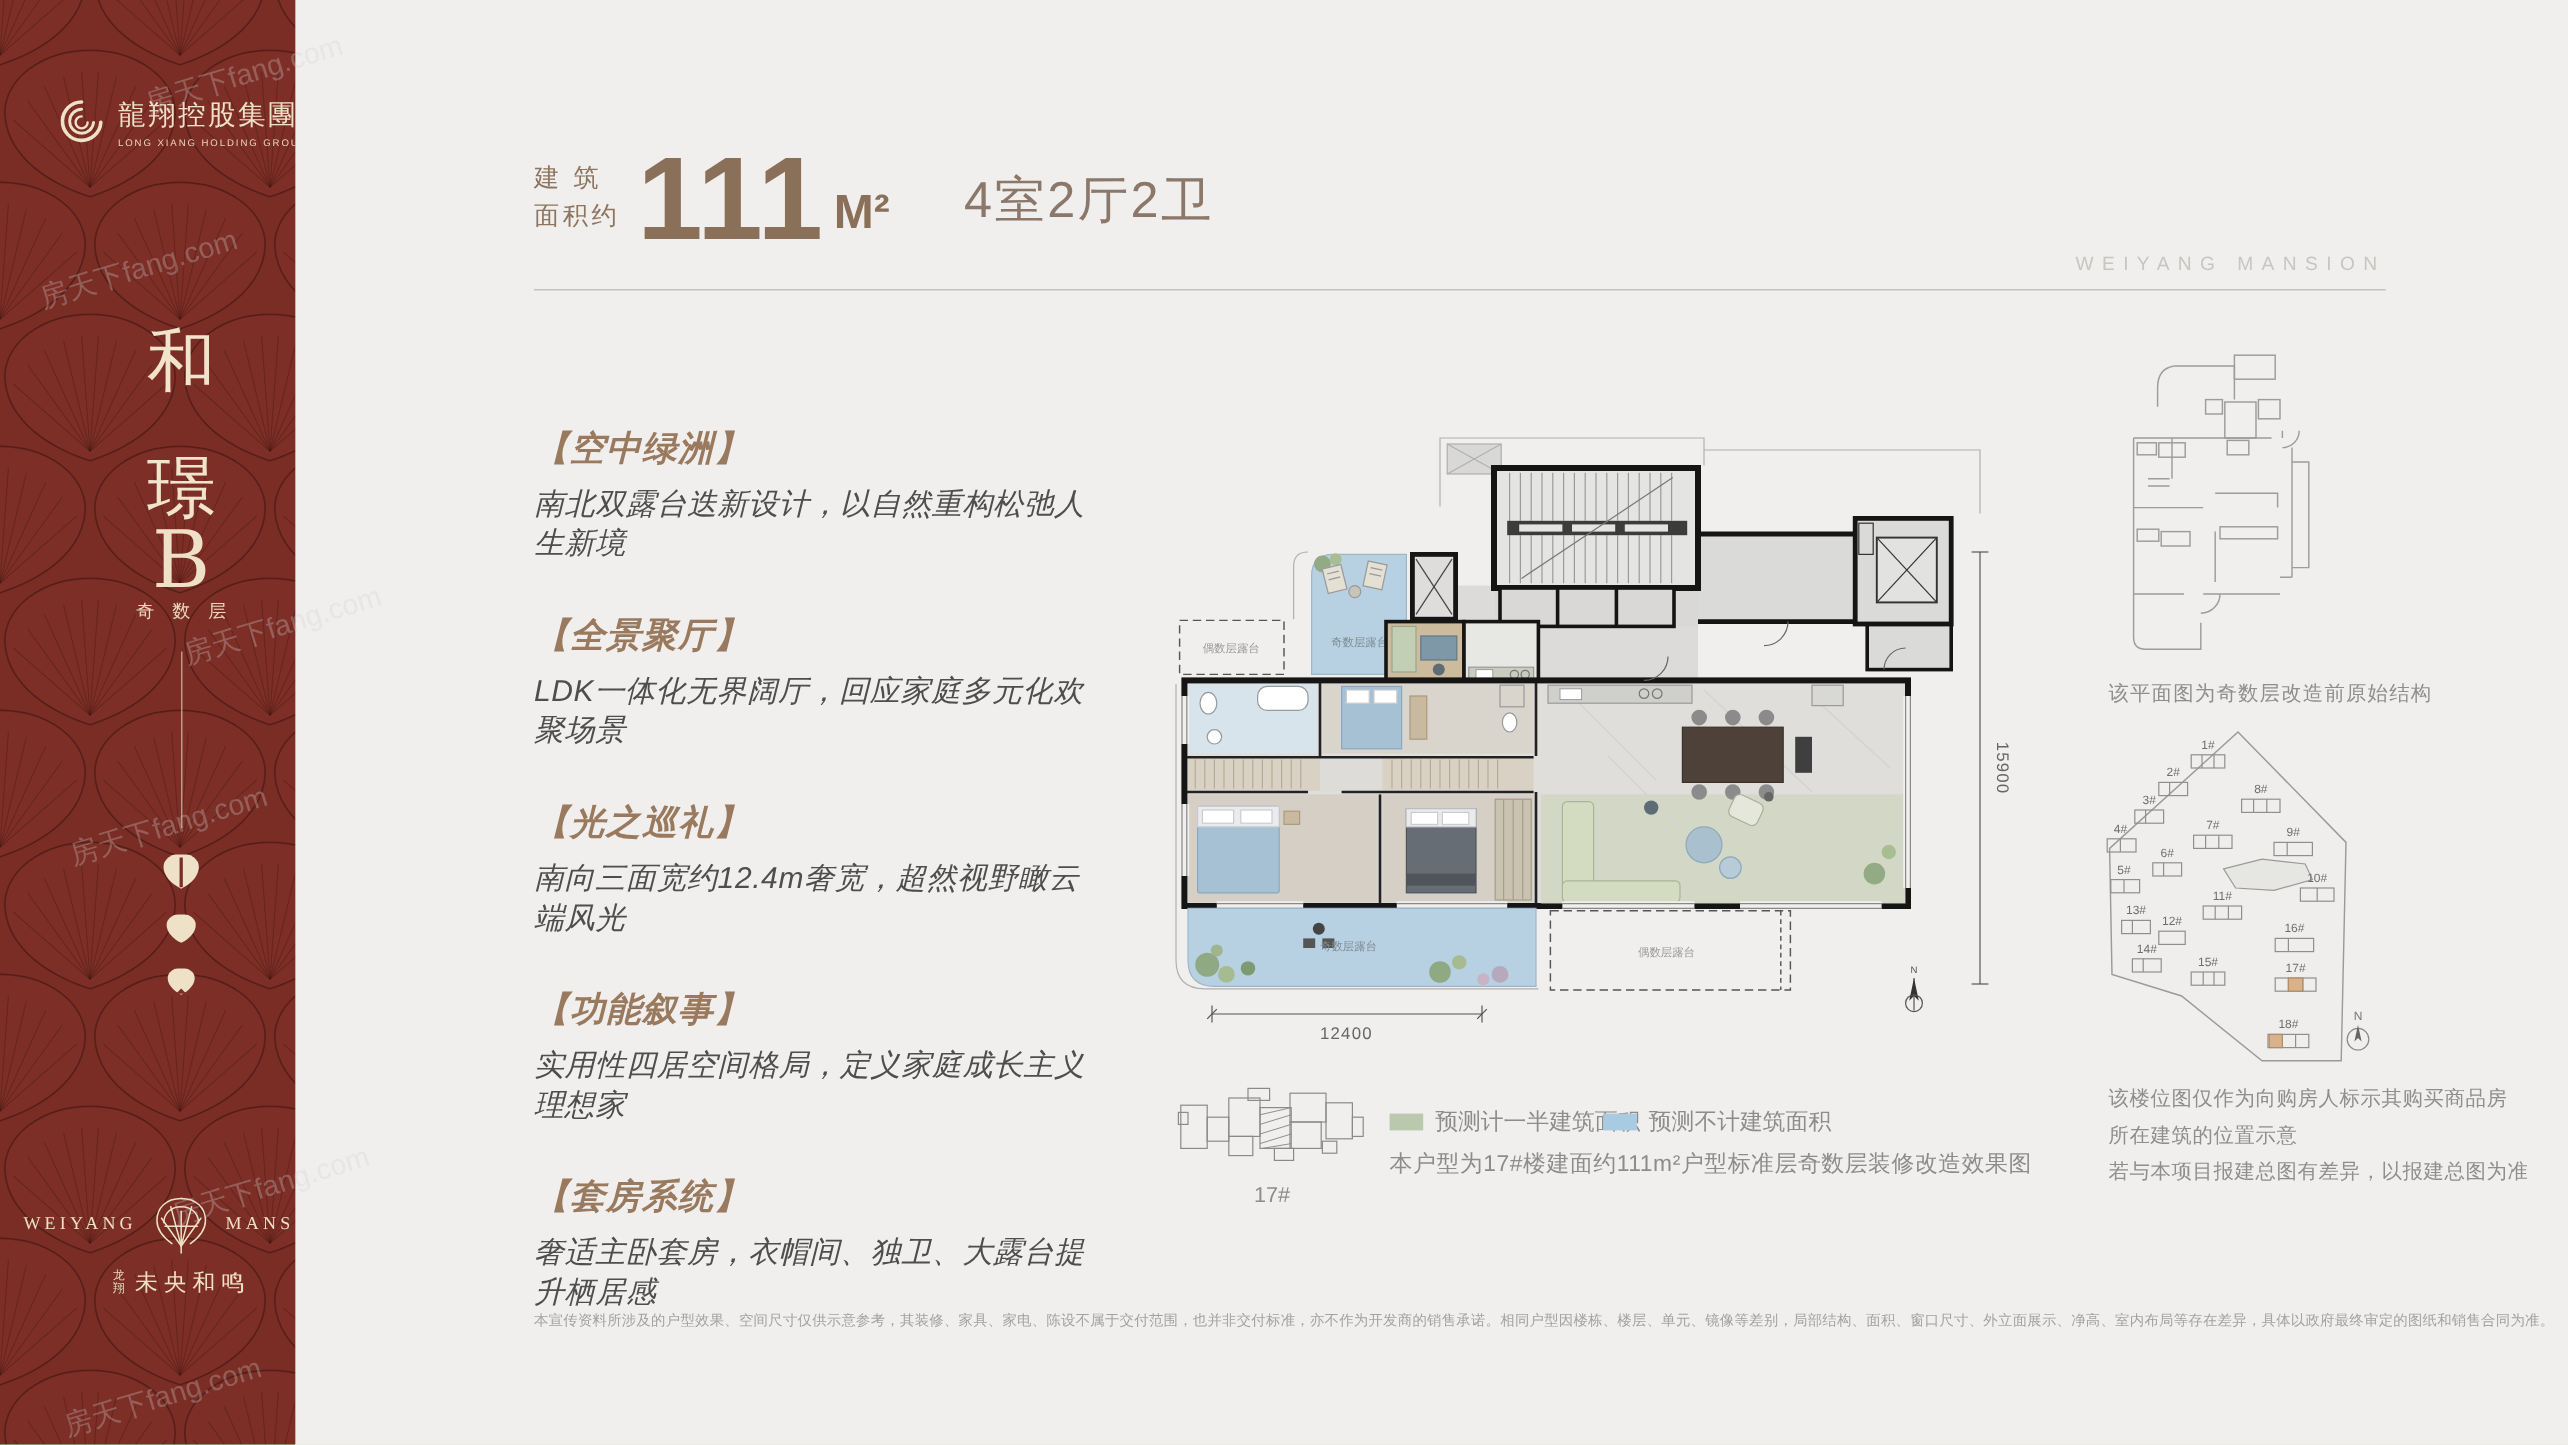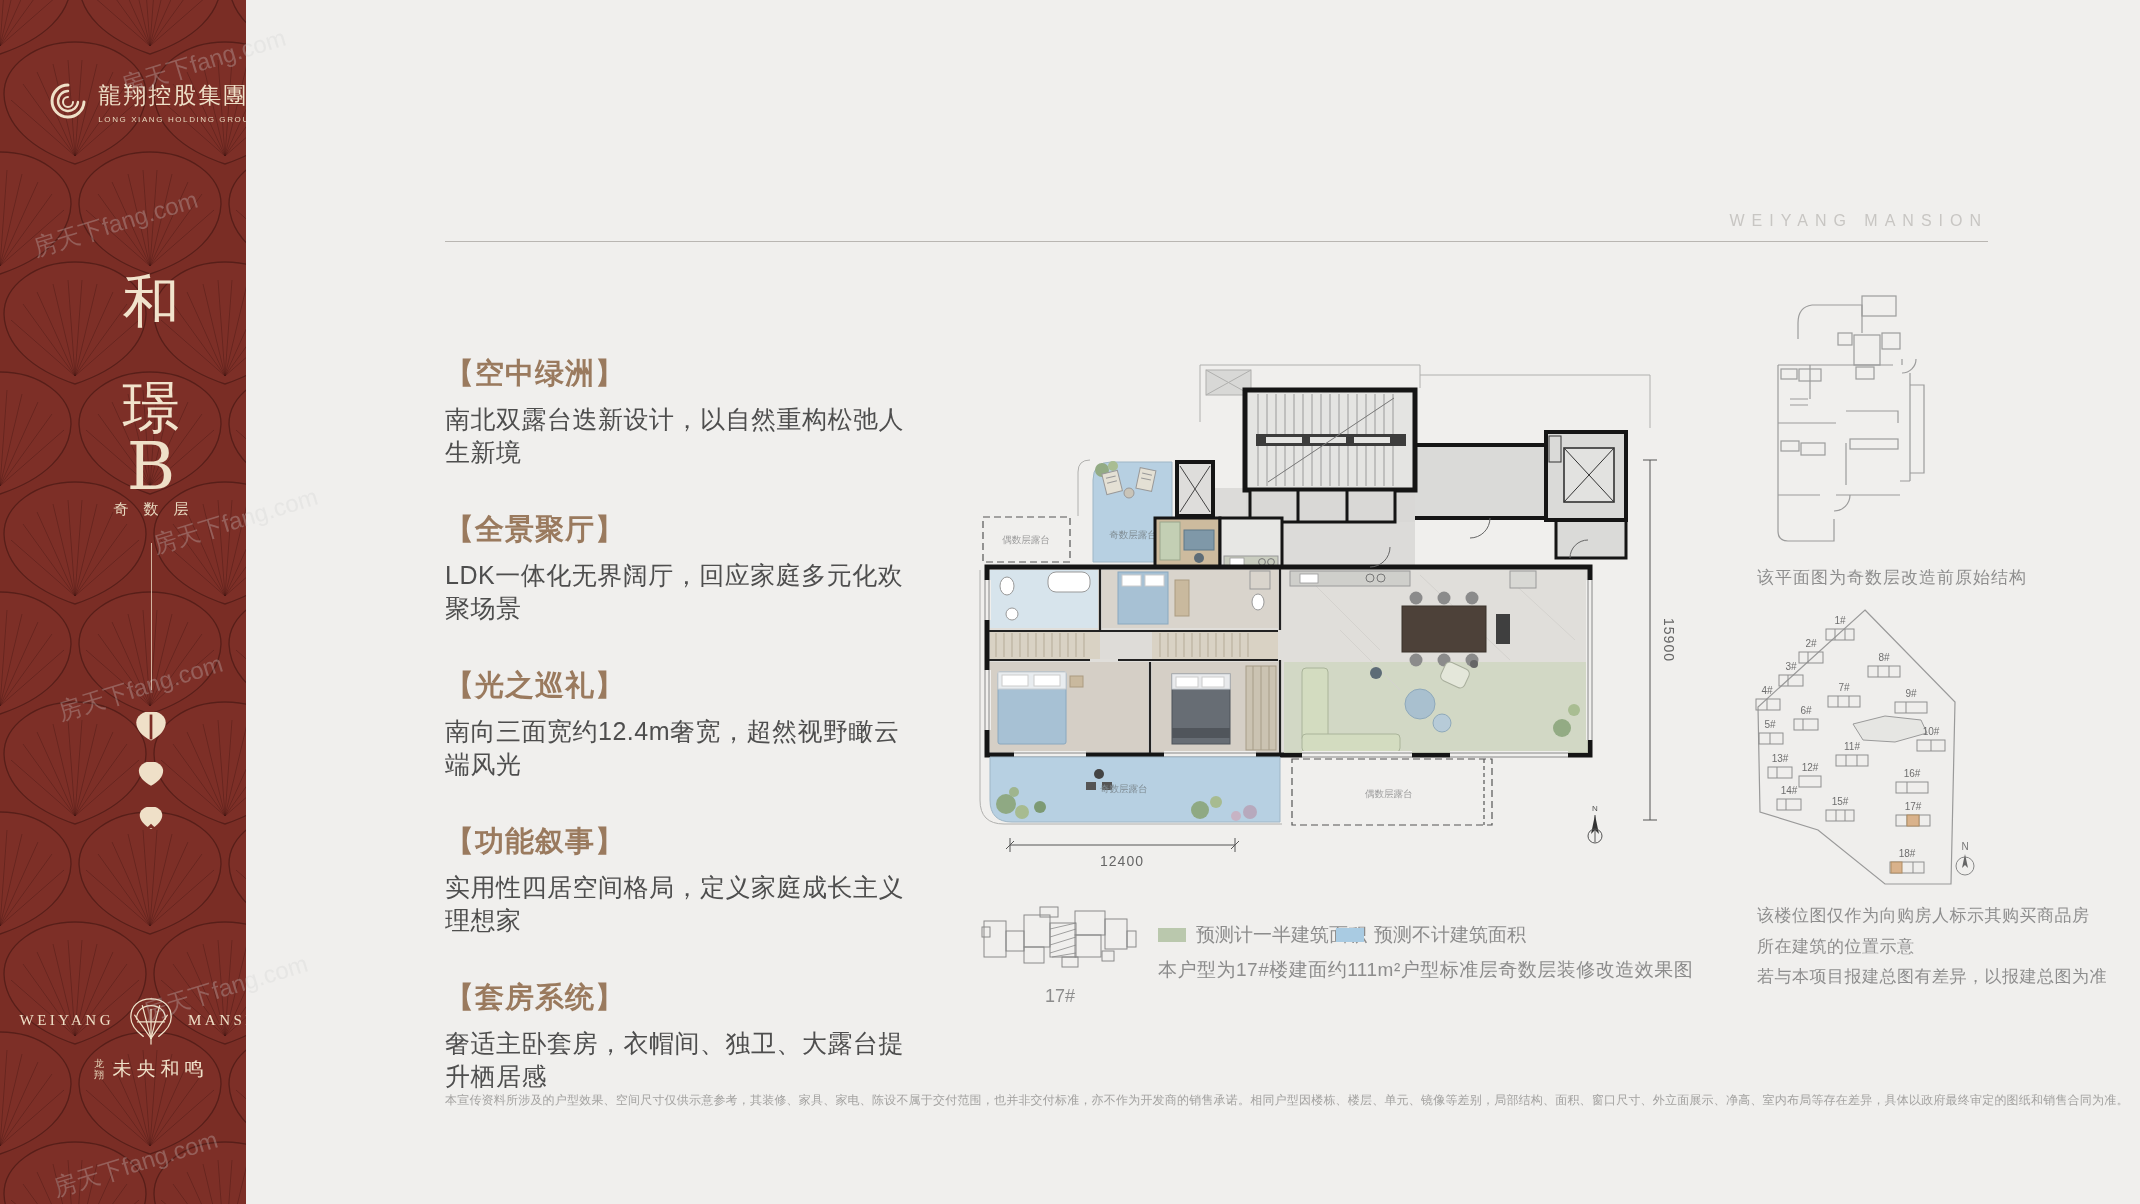--- a/index.html
+++ b/index.html
@@ -32,21 +32,21 @@
   .area-row{position:absolute;left:445px;top:126px;display:flex;align-items:flex-end;color:#8a7058;}
   .area-prefix{font-size:21px;line-height:1.5;letter-spacing:3px;margin-right:14px;margin-bottom:8px;color:#8d7560;}
   .area-value{font-size:98px;line-height:.8;font-weight:700;letter-spacing:1px;}
   .area-unit{font-size:40px;font-weight:700;margin-left:8px;margin-bottom:4px;}
   .room-layout{font-size:42px;margin-left:62px;margin-bottom:9px;letter-spacing:2px;color:#8b786a;}
   .rule{position:absolute;left:445px;top:241px;width:1543px;height:1px;background:#b9b6b2;}
   .brand-en{position:absolute;left:1400px;top:212px;width:588px;text-align:right;font-size:16px;
             letter-spacing:7px;color:#c8c6c3;}
   
   .features{position:absolute;left:445px;top:354px;width:470px;}
-  .feature{margin-bottom:41px;}
+  .feature{margin-bottom:41px;font-style:italic;}
   .feature h3{margin:0;font-size:29px;font-weight:700;color:#9a7a5e;letter-spacing:1px;}
   .feature p{margin:9px 0 0 0;font-size:25px;color:#4e4e4e;letter-spacing:.5px;}
   
   .plan-wrap{position:absolute;left:950px;top:330px;width:760px;height:560px;}
   svg text{font-family:"Liberation Sans",sans-serif;}
   .legend-item{position:absolute;display:flex;align-items:center;gap:10px;font-size:19px;color:#8c8c8c;}
   .legend-sw{width:28px;height:14px;display:inline-block;}
   .legend-caption{position:absolute;left:1158px;top:957px;font-size:19px;color:#8c8c8c;letter-spacing:.5px;}
   .footprint{position:absolute;left:980px;top:903px;}
   .footprint-label{position:absolute;left:980px;top:986px;width:160px;text-align:center;font-size:18px;color:#8c8c8c;}
@@ -149,20 +149,29 @@
     </div>
   </div>
 
   <span class="wm" style="left:118px;top:46px">房天下fang.com</span>
   <span class="wm" style="left:30px;top:208px">房天下fang.com</span>
   <span class="wm" style="left:150px;top:505px">房天下fang.com</span>
   <span class="wm" style="left:55px;top:672px">房天下fang.com</span>
   <span class="wm" style="left:140px;top:972px">房天下fang.com</span>
   <span class="wm" style="left:50px;top:1148px">房天下fang.com</span>
 
+  <div class="area-row">
+    <div class="area-prefix">
+      <div>建 筑</div>
+      <div>面积约</div>
+    </div>
+    <div class="area-value">111</div>
+    <div class="area-unit">M²</div>
+    <div class="room-layout">4室2厅2卫</div>
+  </div>
   <div class="brand-en">WEIYANG MANSION</div>
   <div class="rule"></div>
 
   <div class="features">
     <div class="feature">
       <h3>【空中绿洲】</h3>
       <p>南北双露台迭新设计，以自然重构松弛人生新境</p>
     </div>
     <div class="feature">
       <h3>【全景聚厅】</h3>

